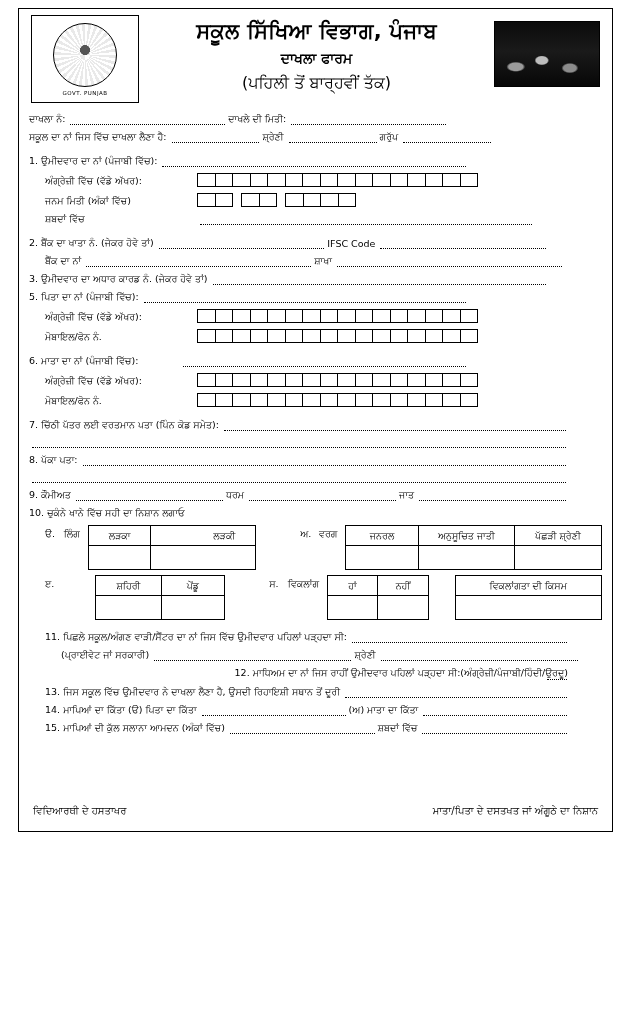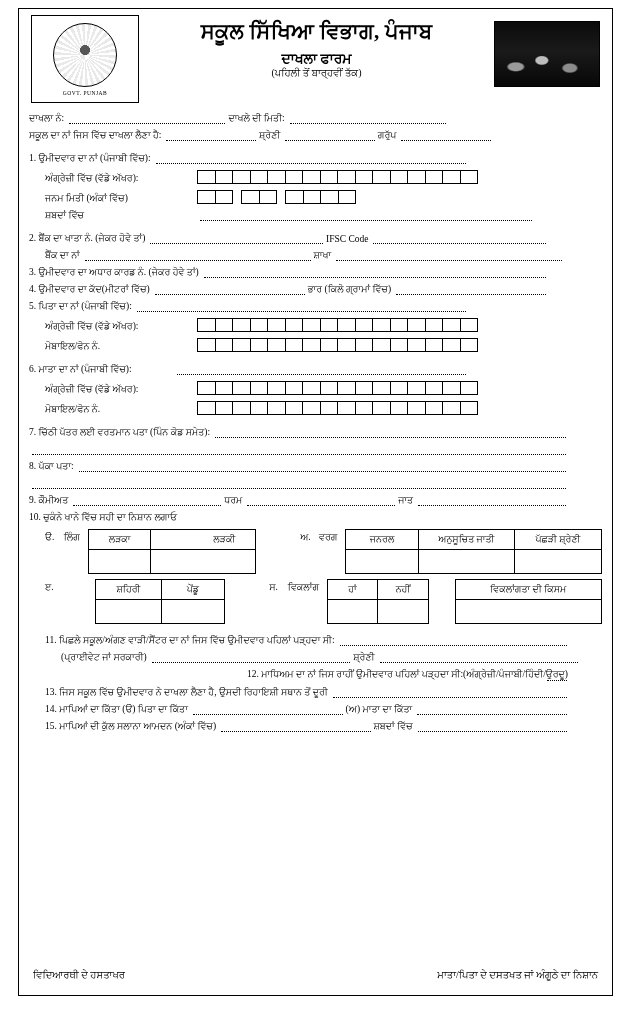--- a/index.html
+++ b/index.html
@@ -14,25 +14,24 @@
     color: #000;
     font-size: 9px;
     position: relative;
     overflow: hidden;
   }
   .page {
     position: absolute;
     left: 18px;
     top: 8px;
     width: 595px;
-    height: 988px;
+    height: 824px;
     border: 1px solid #000;
     box-sizing: border-box;
     padding: 6px 10px;
-    font-family: Liberation Serif, serif;
   }
   
   .header {
     display: flex;
     align-items: flex-start;
     height: 96px;
   }
   .emblem-box {
     width: 108px;
     height: 88px;
@@ -73,22 +72,22 @@
     font-size: 21px;
     font-weight: bold;
     letter-spacing: .3px;
   }
   .title-sub {
     font-size: 14px;
     font-weight: bold;
     margin-top: 7px;
   }
   .title-note {
-    font-size: 10px;
-    margin-top: 0;
+    font-size: 16px;
+    margin-top: 6px;
   }
   .photo-dark {
     width: 106px;
     height: 66px;
     border: 1px solid #000;
     box-sizing: border-box;
     margin-right: 2px;
     margin-top: 6px;
     background:
       radial-gradient(ellipse at 20% 70%, #9a9a9a 0 6%, transparent 8%),
@@ -281,26 +280,20 @@
       <span class="dots"></span>
       <span class="lbl">ਸ਼ਾਖਾ</span>
       <span class="dots"></span>
     </div>
 
     <div class="row" style="width:520px;">
       <span class="lbl">3. ਉਮੀਦਵਾਰ ਦਾ ਅਧਾਰ ਕਾਰਡ ਨੰ. (ਜੇਕਰ ਹੋਵੇ ਤਾਂ)</span>
       <span class="dots"></span>
     </div>
 
-    <div class="row" style="width:520px;">
-      <span class="lbl">4. ਉਮੀਦਵਾਰ ਦਾ ਕੱਦ(ਮੀਟਰਾਂ ਵਿੱਚ)</span>
-      <span class="dots"></span>
-      <span class="lbl">ਭਾਰ (ਕਿਲੋ ਗ੍ਰਾਮਾਂ ਵਿੱਚ)</span>
-      <span class="dots"></span>
-    </div>
 
     <div class="row" style="width:440px;">
       <span class="lbl">5. ਪਿਤਾ ਦਾ ਨਾਂ (ਪੰਜਾਬੀ ਵਿੱਚ):</span>
       <span class="dots"></span>
     </div>
 
     <div class="row indent" style="width:490px;">
       <span class="lbl" style="width:150px;">ਅੰਗ੍ਰੇਜ਼ੀ ਵਿੱਚ (ਵੱਡੇ ਅੱਖਰ):</span>
       <span class="boxes">
         <span class="cell"></span>

